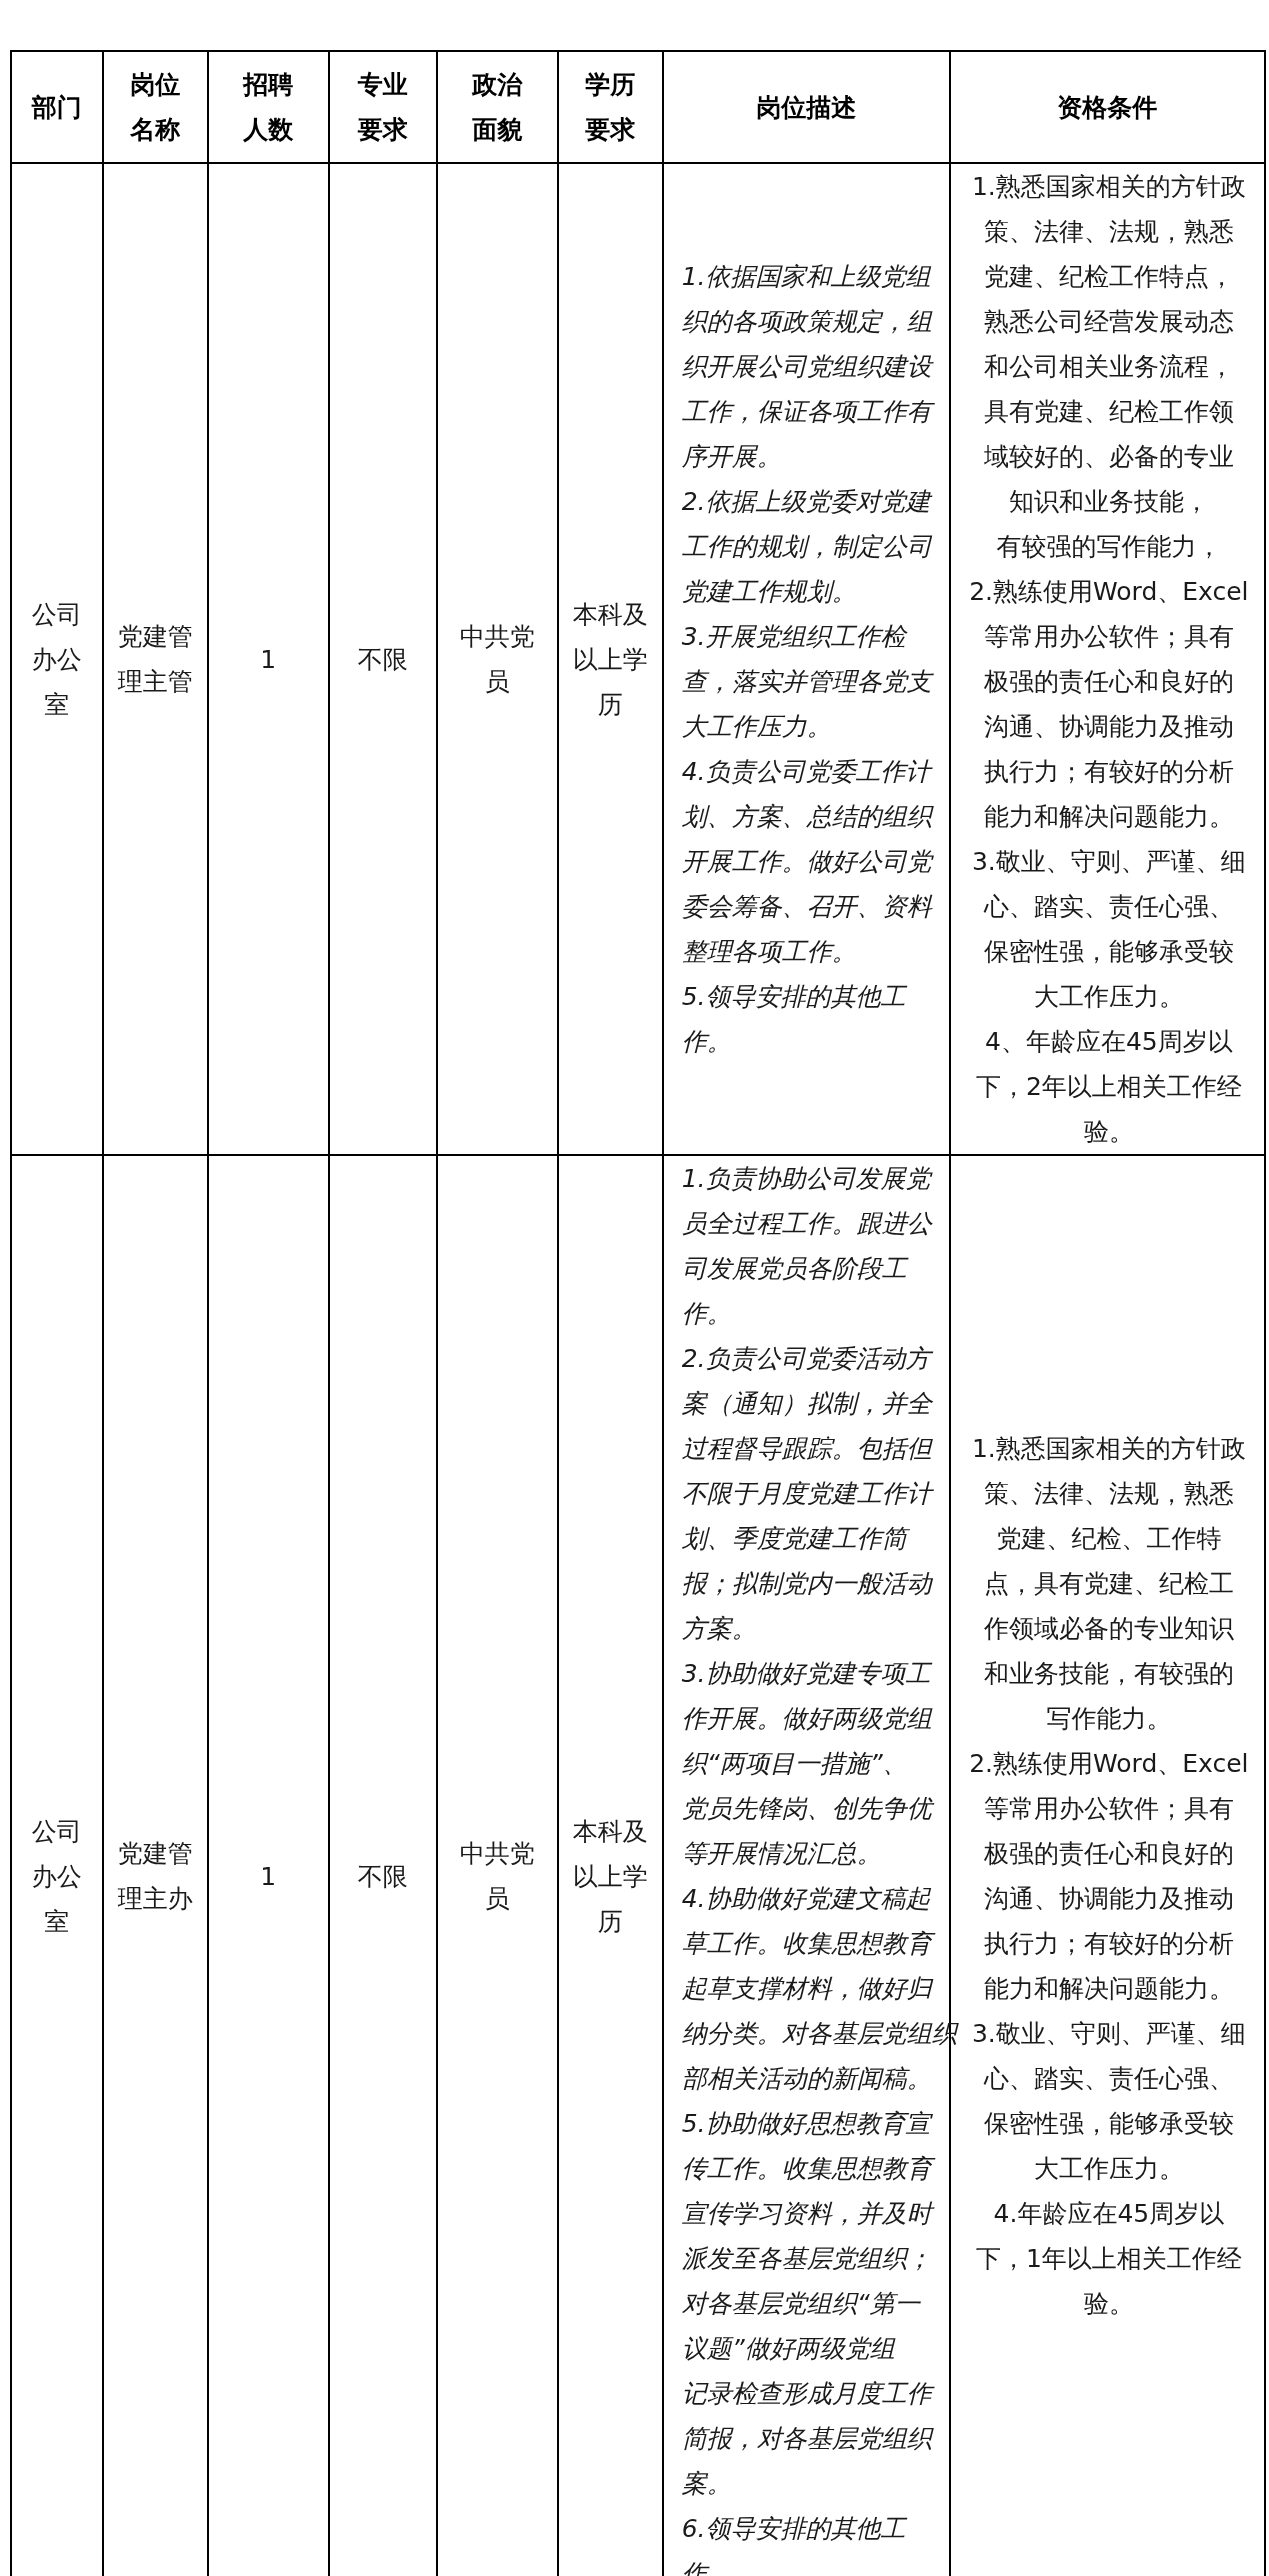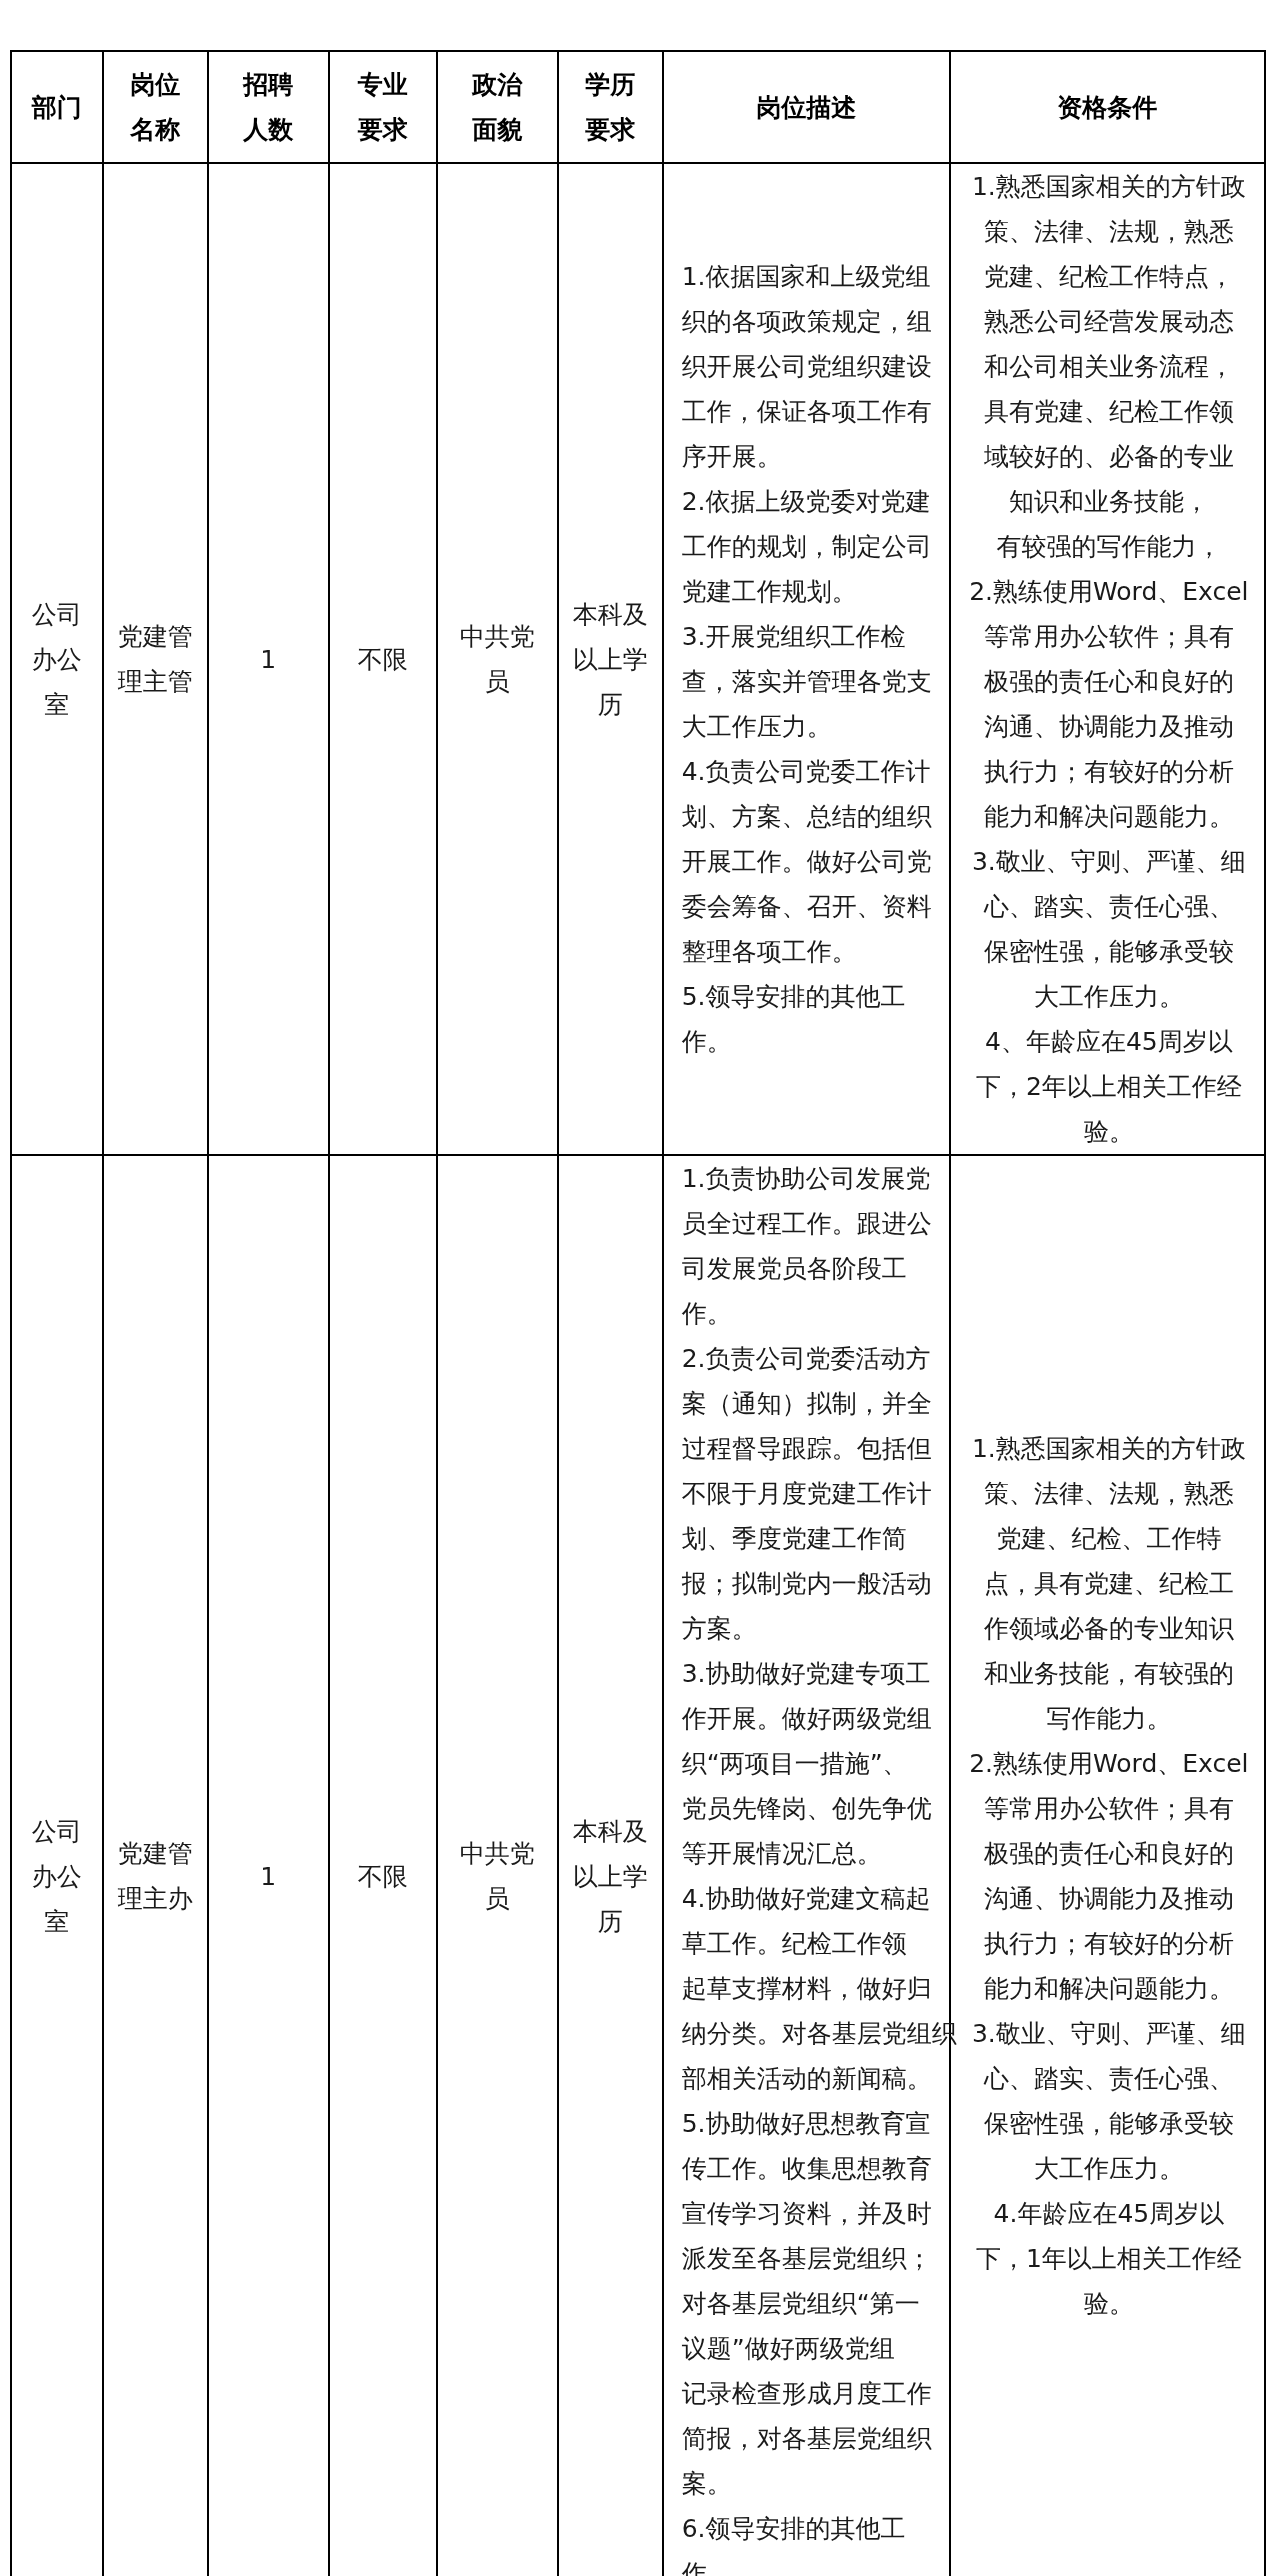--- a/index.html
+++ b/index.html
@@ -36,20 +36,21 @@
     word-break: break-all;
   }
   table.jobs th {
     font-weight: bold;
     color: #000;
     height: 110px;
   }
   table.jobs td.text {
     text-align: left;
     padding: 0 11.4px 0 18px;
+    font-style: italic;
   }
   table.jobs td.qual {
     text-align: center;
     padding: 0 8px 0 11.4px;
   }
   .cell-lines span {
     display: block;
     white-space: nowrap;
   }
   tr.row-1 td { height: 985px; }
@@ -239,21 +240,21 @@
               <span>不限于月度党建工作计</span>
               <span>划、季度党建工作简</span>
               <span>报；拟制党内一般活动</span>
               <span>方案。</span>
               <span>3.协助做好党建专项工</span>
               <span>作开展。做好两级党组</span>
               <span>织“两项目一措施”、</span>
               <span>党员先锋岗、创先争优</span>
               <span>等开展情况汇总。</span>
               <span>4.协助做好党建文稿起</span>
-              <span>草工作。纪检工作领</span>
+              <span>草工作。收集思想教育</span>
               <span>起草支撑材料，做好归</span>
               <span>纳分类。对各基层党组织</span>
               <span>部相关活动的新闻稿。</span>
               <span>5.协助做好思想教育宣</span>
               <span>传工作。收集思想教育</span>
               <span>宣传学习资料，并及时</span>
               <span>派发至各基层党组织；</span>
               <span>对各基层党组织“第一</span>
               <span>议题”做好两级党组</span>
               <span>记录检查形成月度工作</span>

